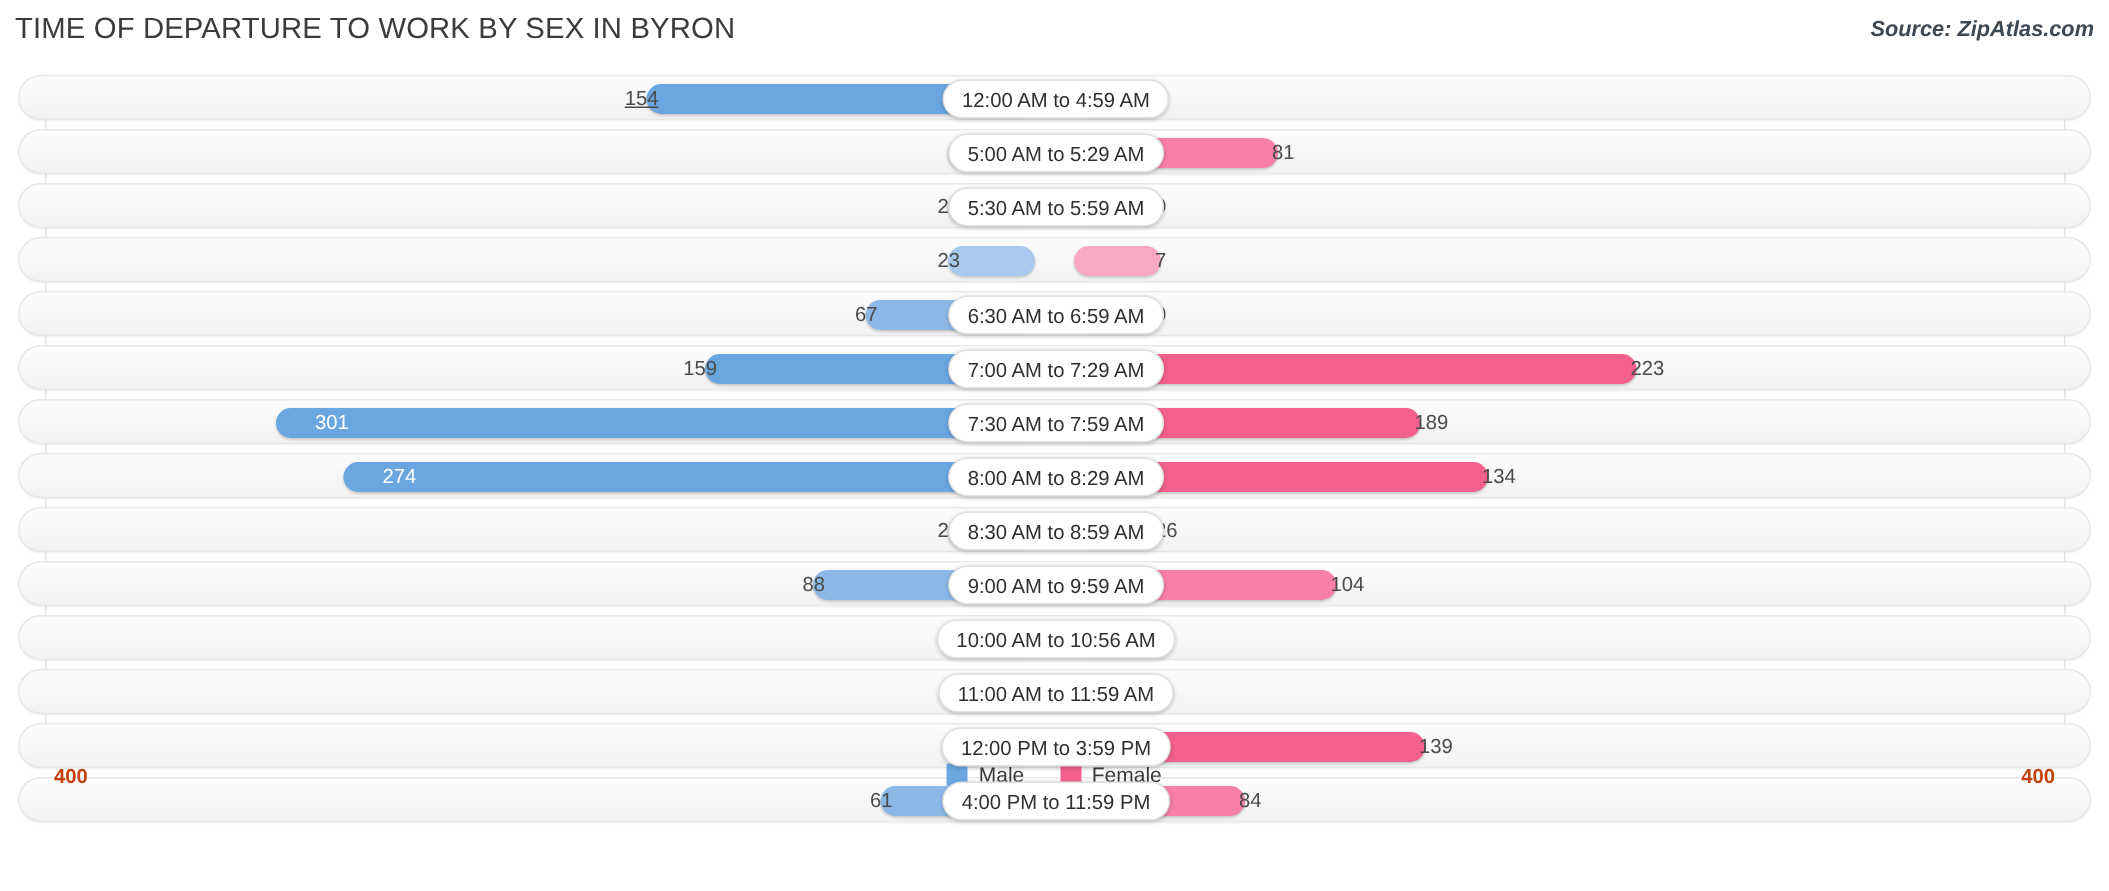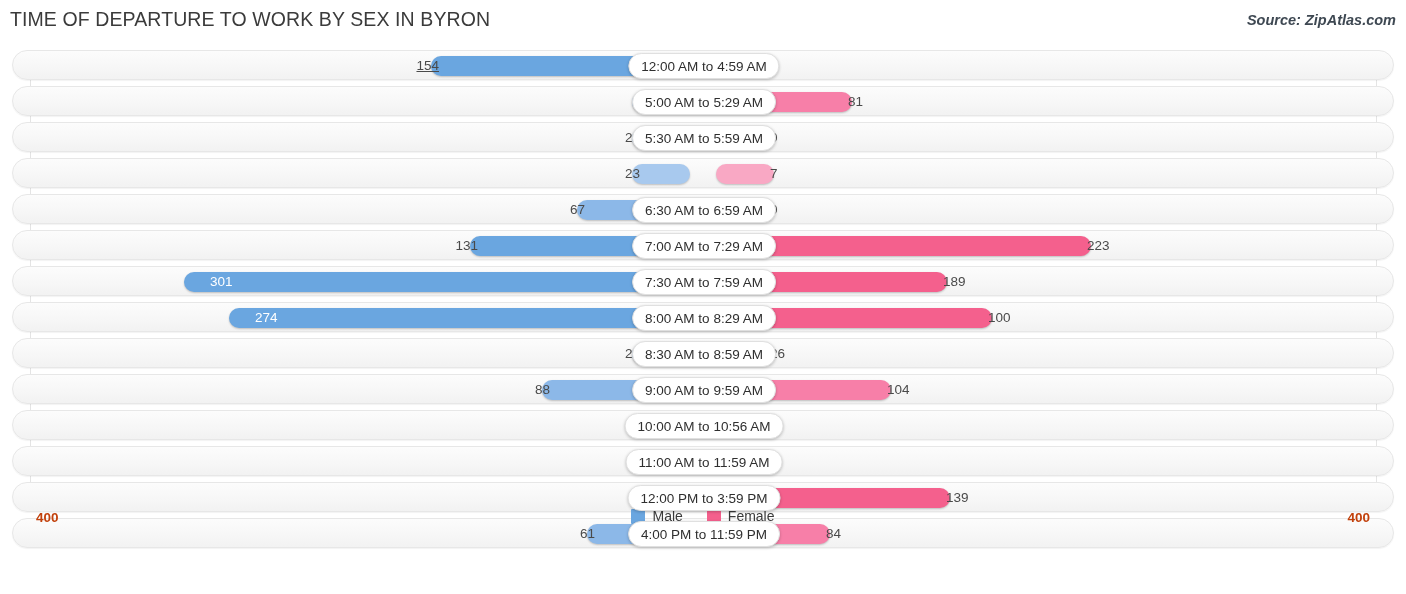--- a/index.html
+++ b/index.html
@@ -132,36 +132,36 @@
         <div class="row" style="top: 144px;">
           <div class="bar bar-male" style="width: 113px; background: rgb(140, 184, 232);"></div>
           <div class="bar bar-female" style="width: 58px; background: rgb(249, 168, 196);"></div>
           <div class="val val-male" style="left: 534px; width: 38px;">67</div>
           <div class="val val-female" style="left: 757px;">0</div>
           <div class="pill" style="left: 691px;">6:30 AM to 6:59 AM</div>
         </div>
         <div class="row" style="top: 180px;">
           <div class="bar bar-male" style="width: 220px; background: rgb(106, 166, 224);"></div>
           <div class="bar bar-female" style="width: 375px; background: rgb(244, 96, 141);"></div>
-          <div class="val val-male" style="left: 427px; width: 38px;">131</div>
+          <div class="val val-male" style="left: 427px; width: 38px;">159</div>
           <div class="val val-female" style="left: 1074px;">223</div>
           <div class="pill" style="left: 691px;">7:00 AM to 7:29 AM</div>
         </div>
         <div class="row" style="top: 216px;">
           <div class="bar bar-male" style="width: 506px; background: rgb(106, 166, 224);"></div>
           <div class="bar bar-female" style="width: 231px; background: rgb(244, 96, 141);"></div>
           <div class="val val-male val-inside" style="left: 197px; text-align: left;">301</div>
           <div class="val val-female" style="left: 930px;">189</div>
           <div class="pill" style="left: 691px;">7:30 AM to 7:59 AM</div>
         </div>
         <div class="row" style="top: 252px;">
           <div class="bar bar-male" style="width: 461px; background: rgb(106, 166, 224);"></div>
           <div class="bar bar-female" style="width: 276px; background: rgb(244, 96, 141);"></div>
           <div class="val val-male val-inside" style="left: 242px; text-align: left;">274</div>
-          <div class="val val-female" style="left: 975px;">100</div>
+          <div class="val val-female" style="left: 975px;">134</div>
           <div class="pill" style="left: 691px;">8:00 AM to 8:29 AM</div>
         </div>
         <div class="row" style="top: 288px;">
           <div class="bar bar-male" style="width: 58px; background: rgb(168, 201, 238);"></div>
           <div class="bar bar-female" style="width: 58px; background: rgb(249, 168, 196);"></div>
           <div class="val val-male" style="left: 589px; width: 38px;">29</div>
           <div class="val val-female" style="left: 757px;">26</div>
           <div class="pill" style="left: 691px;">8:30 AM to 8:59 AM</div>
         </div>
         <div class="row" style="top: 324px;">

